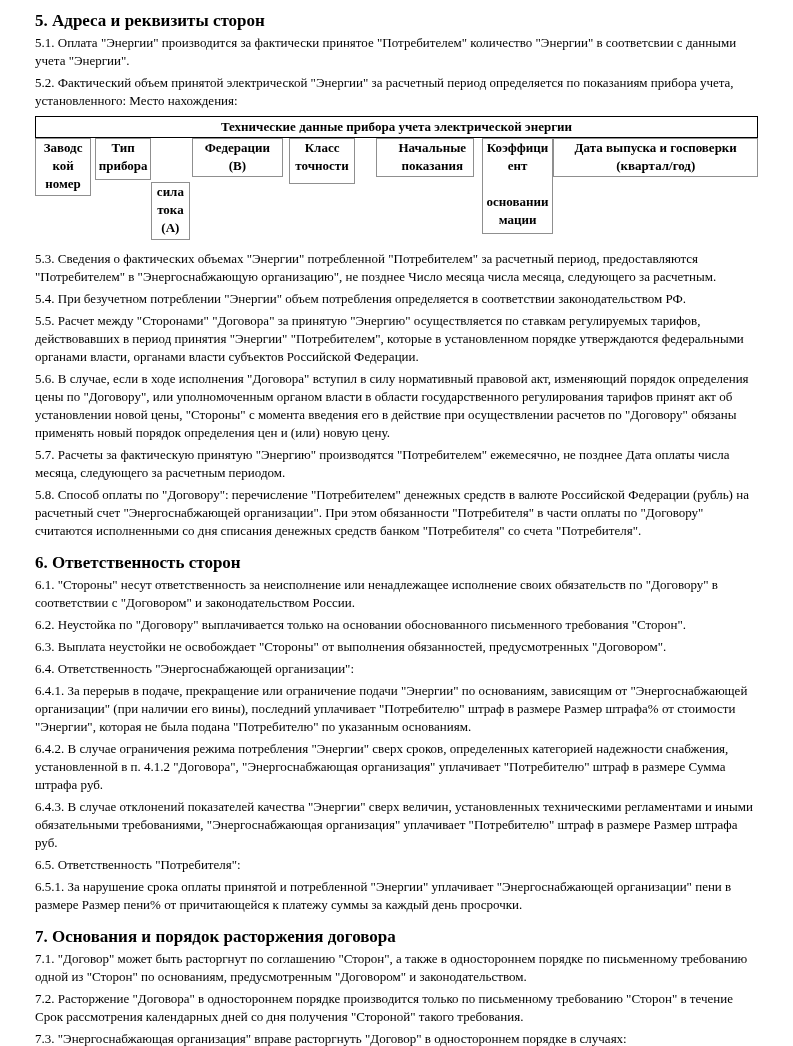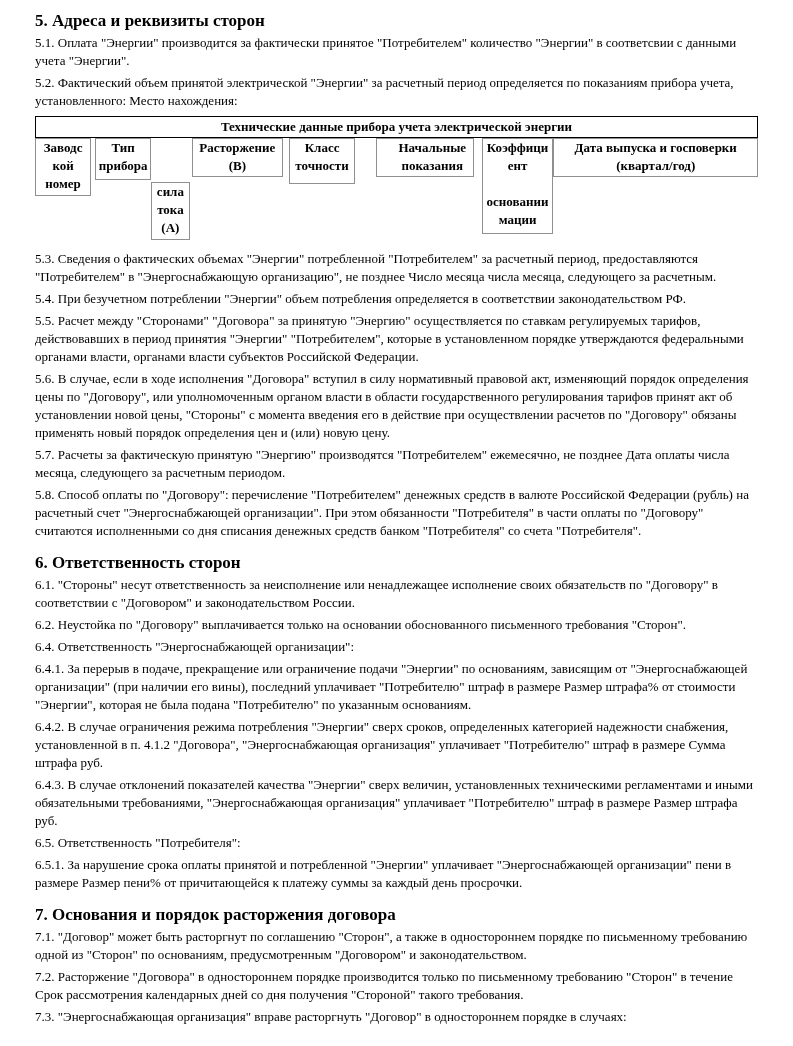--- a/index.html
+++ b/index.html
@@ -75,21 +75,21 @@
     <div class="mt-title">Технические данные прибора учета электрической энергии</div>
     <div class="mt-cols">
       <div class="tcol c1">Заводс
 кой
 номер</div>
       <div class="tcol c2">Тип
 прибора</div>
       <div class="tcol c3">сила
 тока
 (А)</div>
-      <div class="tcol c4">Расторжение
+      <div class="tcol c4">Федерации
 (В)</div>
       <div class="tcol c5">Класс
 точности</div>
       <div class="tcol c6">Начальные
 показания</div>
       <div class="tcol c7">Коэффици
 ент
 
 основании
 мации</div>
@@ -101,20 +101,21 @@
   <div class="para">5.3. Сведения о фактических объемах "Энергии" потребленной "Потребителем" за расчетный период, предоставляются "Потребителем" в "Энергоснабжающую организацию", не позднее Число месяца числа месяца, следующего за расчетным.</div>
   <div class="para">5.4. При безучетном потреблении "Энергии" объем потребления определяется в соответствии законодательством РФ.</div>
   <div class="para">5.5. Расчет между "Сторонами" "Договора" за принятую "Энергию" осуществляется по ставкам регулируемых тарифов, действовавших в период принятия "Энергии" "Потребителем", которые в установленном порядке утверждаются федеральными органами власти, органами власти субъектов Российской Федерации.</div>
   <div class="para">5.6. В случае, если в ходе исполнения "Договора" вступил в силу нормативный правовой акт, изменяющий порядок определения цены по "Договору", или уполномоченным органом власти в области государственного регулирования тарифов принят акт об установлении новой цены, "Стороны" с момента введения его в действие при осуществлении расчетов по "Договору" обязаны применять новый порядок определения цен и (или) новую цену.</div>
   <div class="para">5.7. Расчеты за фактическую принятую "Энергию" производятся "Потребителем" ежемесячно, не позднее Дата оплаты числа месяца, следующего за расчетным периодом.</div>
   <div class="para">5.8. Способ оплаты по "Договору": перечисление "Потребителем" денежных средств в валюте Российской Федерации (рубль) на расчетный счет "Энергоснабжающей организации". При этом обязанности "Потребителя" в части оплаты по "Договору" считаются исполненными со дня списания денежных средств банком "Потребителя" со счета "Потребителя".</div>
 
   <div class="sec-heading">6. Ответственность сторон</div>
   <div class="para">6.1. "Стороны" несут ответственность за неисполнение или ненадлежащее исполнение своих обязательств по "Договору" в соответствии с "Договором" и законодательством России.</div>
   <div class="para">6.2. Неустойка по "Договору" выплачивается только на основании обоснованного письменного требования "Сторон".</div>
+  <div class="para">6.3. Выплата неустойки не освобождает "Стороны" от выполнения обязанностей, предусмотренных "Договором".</div>
   <div class="para">6.4. Ответственность "Энергоснабжающей организации":</div>
   <div class="para">6.4.1. За перерыв в подаче, прекращение или ограничение подачи "Энергии" по основаниям, зависящим от "Энергоснабжающей организации" (при наличии его вины), последний уплачивает "Потребителю" штраф в размере Размер штрафа% от стоимости "Энергии", которая не была подана "Потребителю" по указанным основаниям.</div>
   <div class="para">6.4.2. В случае ограничения режима потребления "Энергии" сверх сроков, определенных категорией надежности снабжения, установленной в п. 4.1.2 "Договора", "Энергоснабжающая организация" уплачивает "Потребителю" штраф в размере Сумма штрафа руб.</div>
   <div class="para">6.4.3. В случае отклонений показателей качества "Энергии" сверх величин, установленных техническими регламентами и иными обязательными требованиями, "Энергоснабжающая организация" уплачивает "Потребителю" штраф в размере Размер штрафа руб.</div>
   <div class="para">6.5. Ответственность "Потребителя":</div>
   <div class="para">6.5.1. За нарушение срока оплаты принятой и потребленной "Энергии" уплачивает "Энергоснабжающей организации" пени в размере Размер пени% от причитающейся к платежу суммы за каждый день просрочки.</div>
 
   <div class="sec-heading">7. Основания и порядок расторжения договора</div>
   <div class="para">7.1. "Договор" может быть расторгнут по соглашению "Сторон", а также в одностороннем порядке по письменному требованию одной из "Сторон" по основаниям, предусмотренным "Договором" и законодательством.</div>
   <div class="para">7.2. Расторжение "Договора" в одностороннем порядке производится только по письменному требованию "Сторон" в течение Срок рассмотрения календарных дней со дня получения "Стороной" такого требования.</div>

